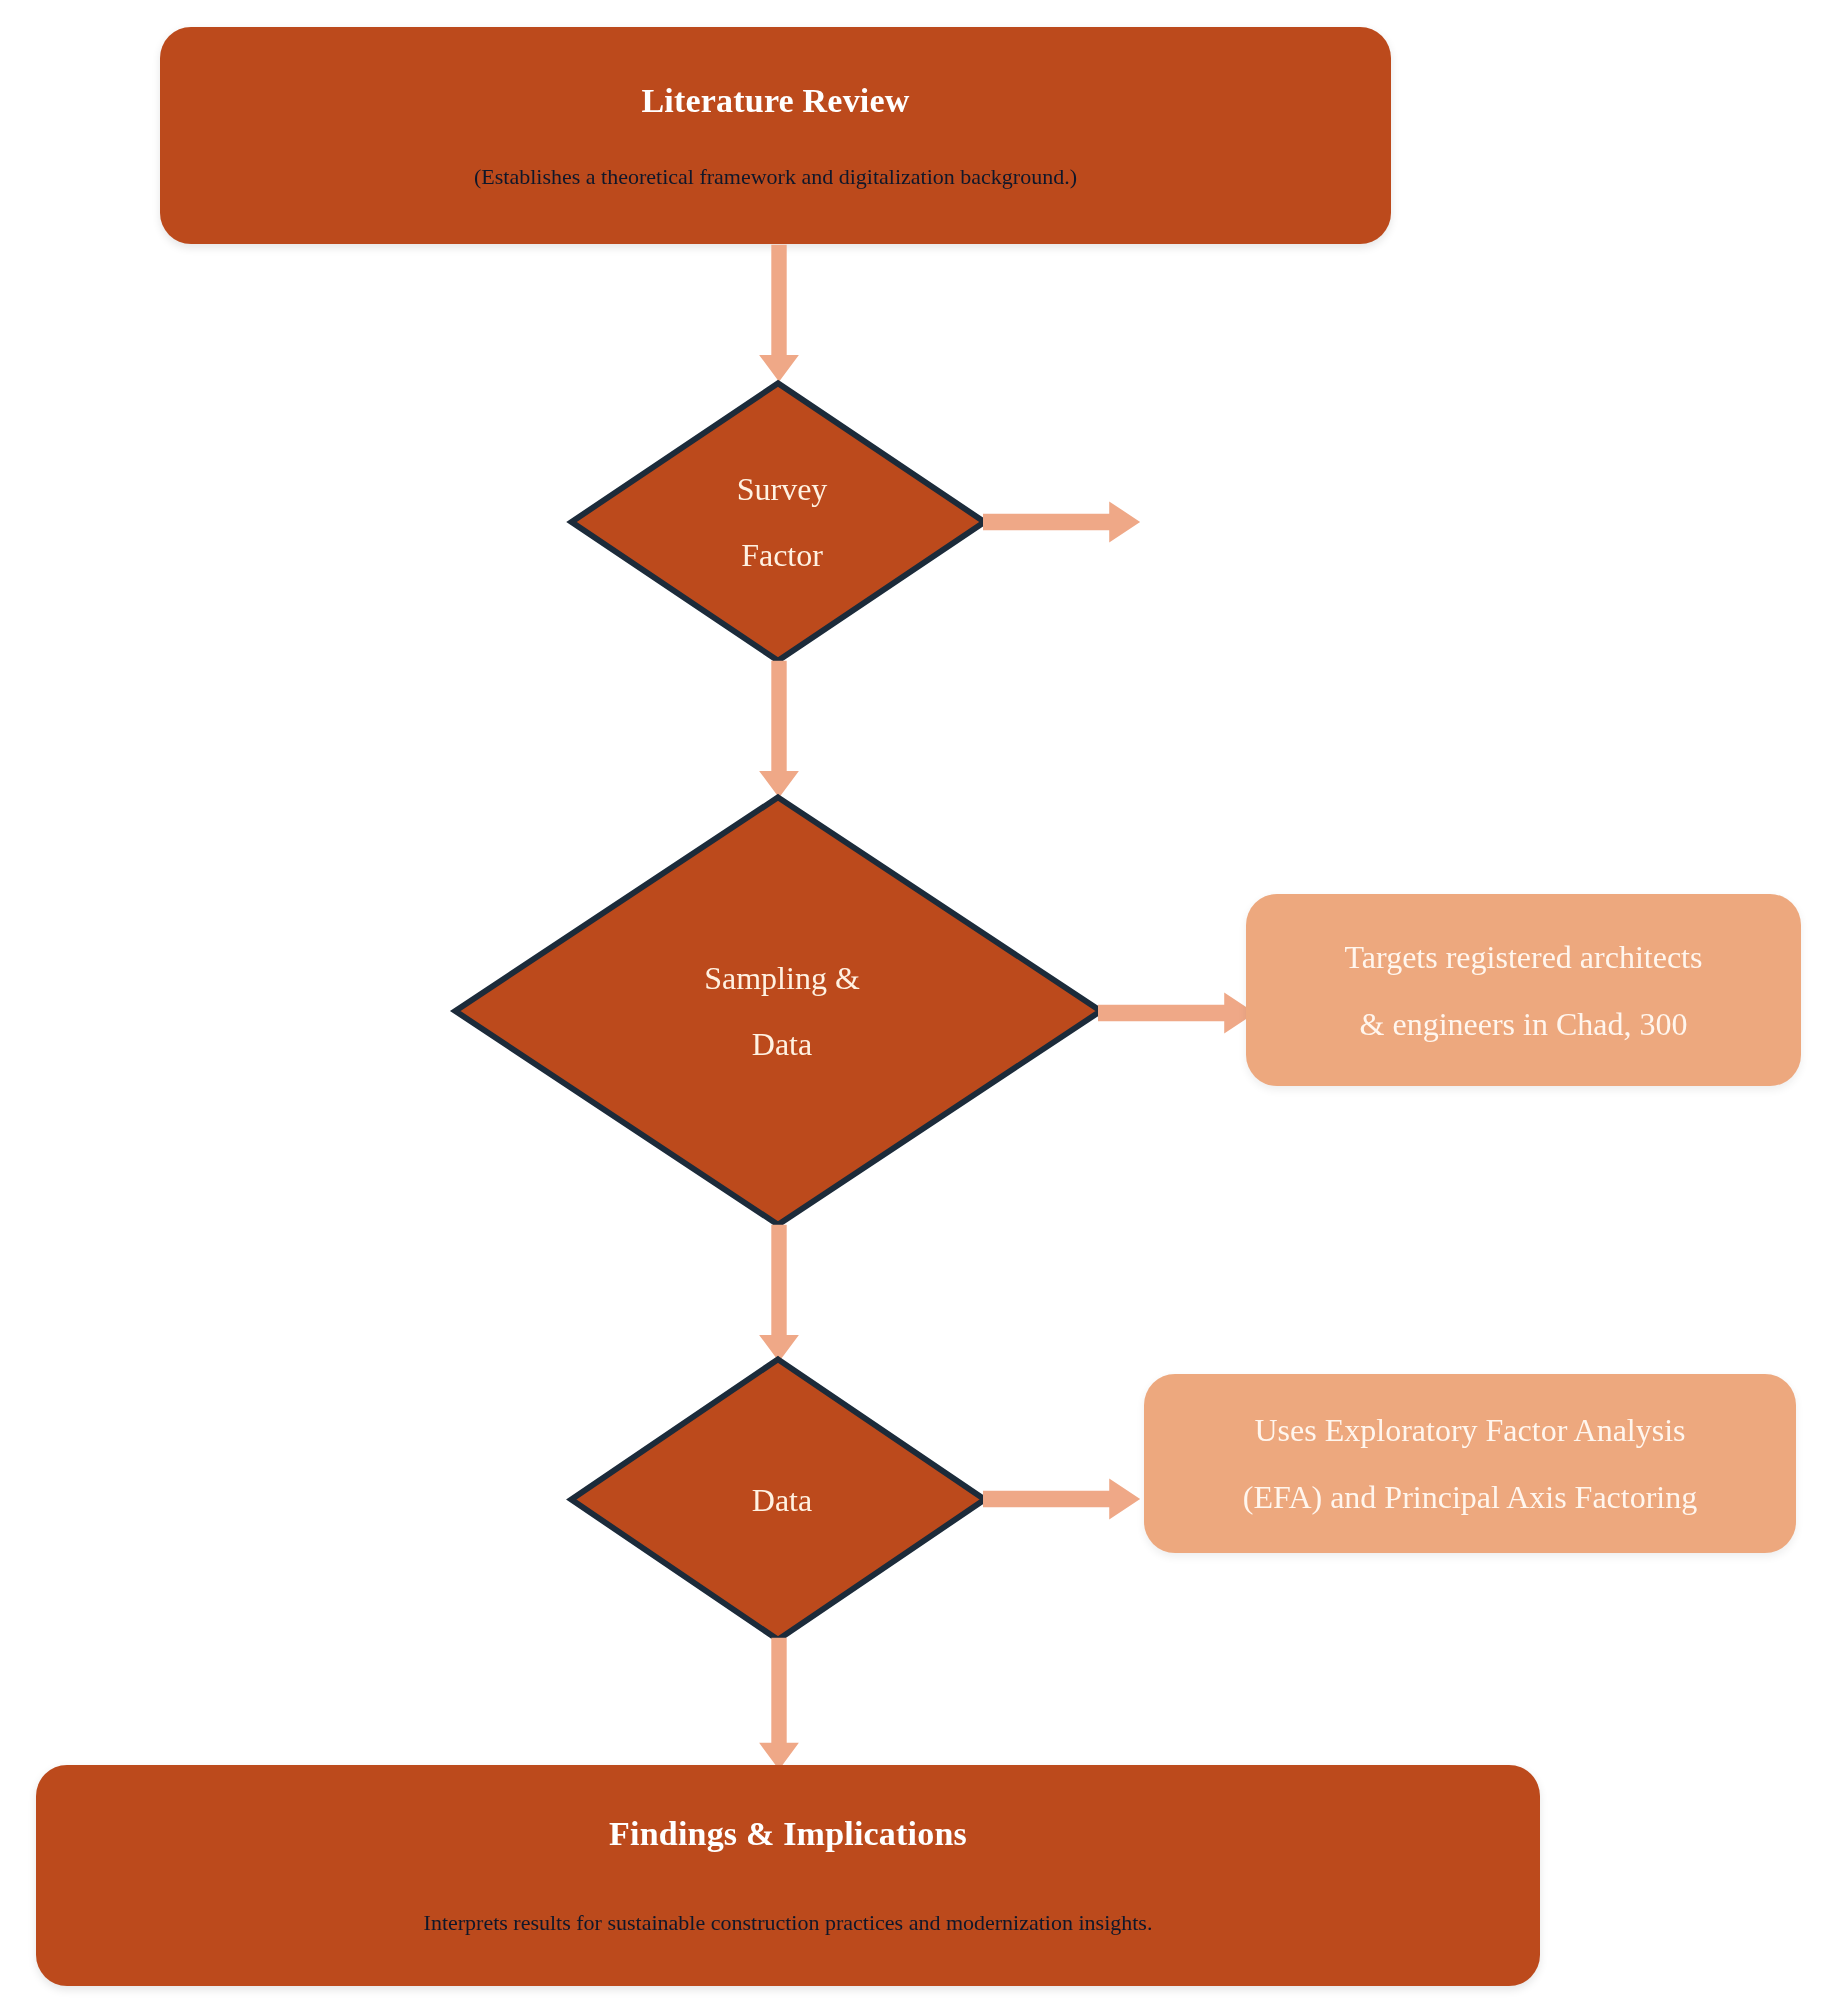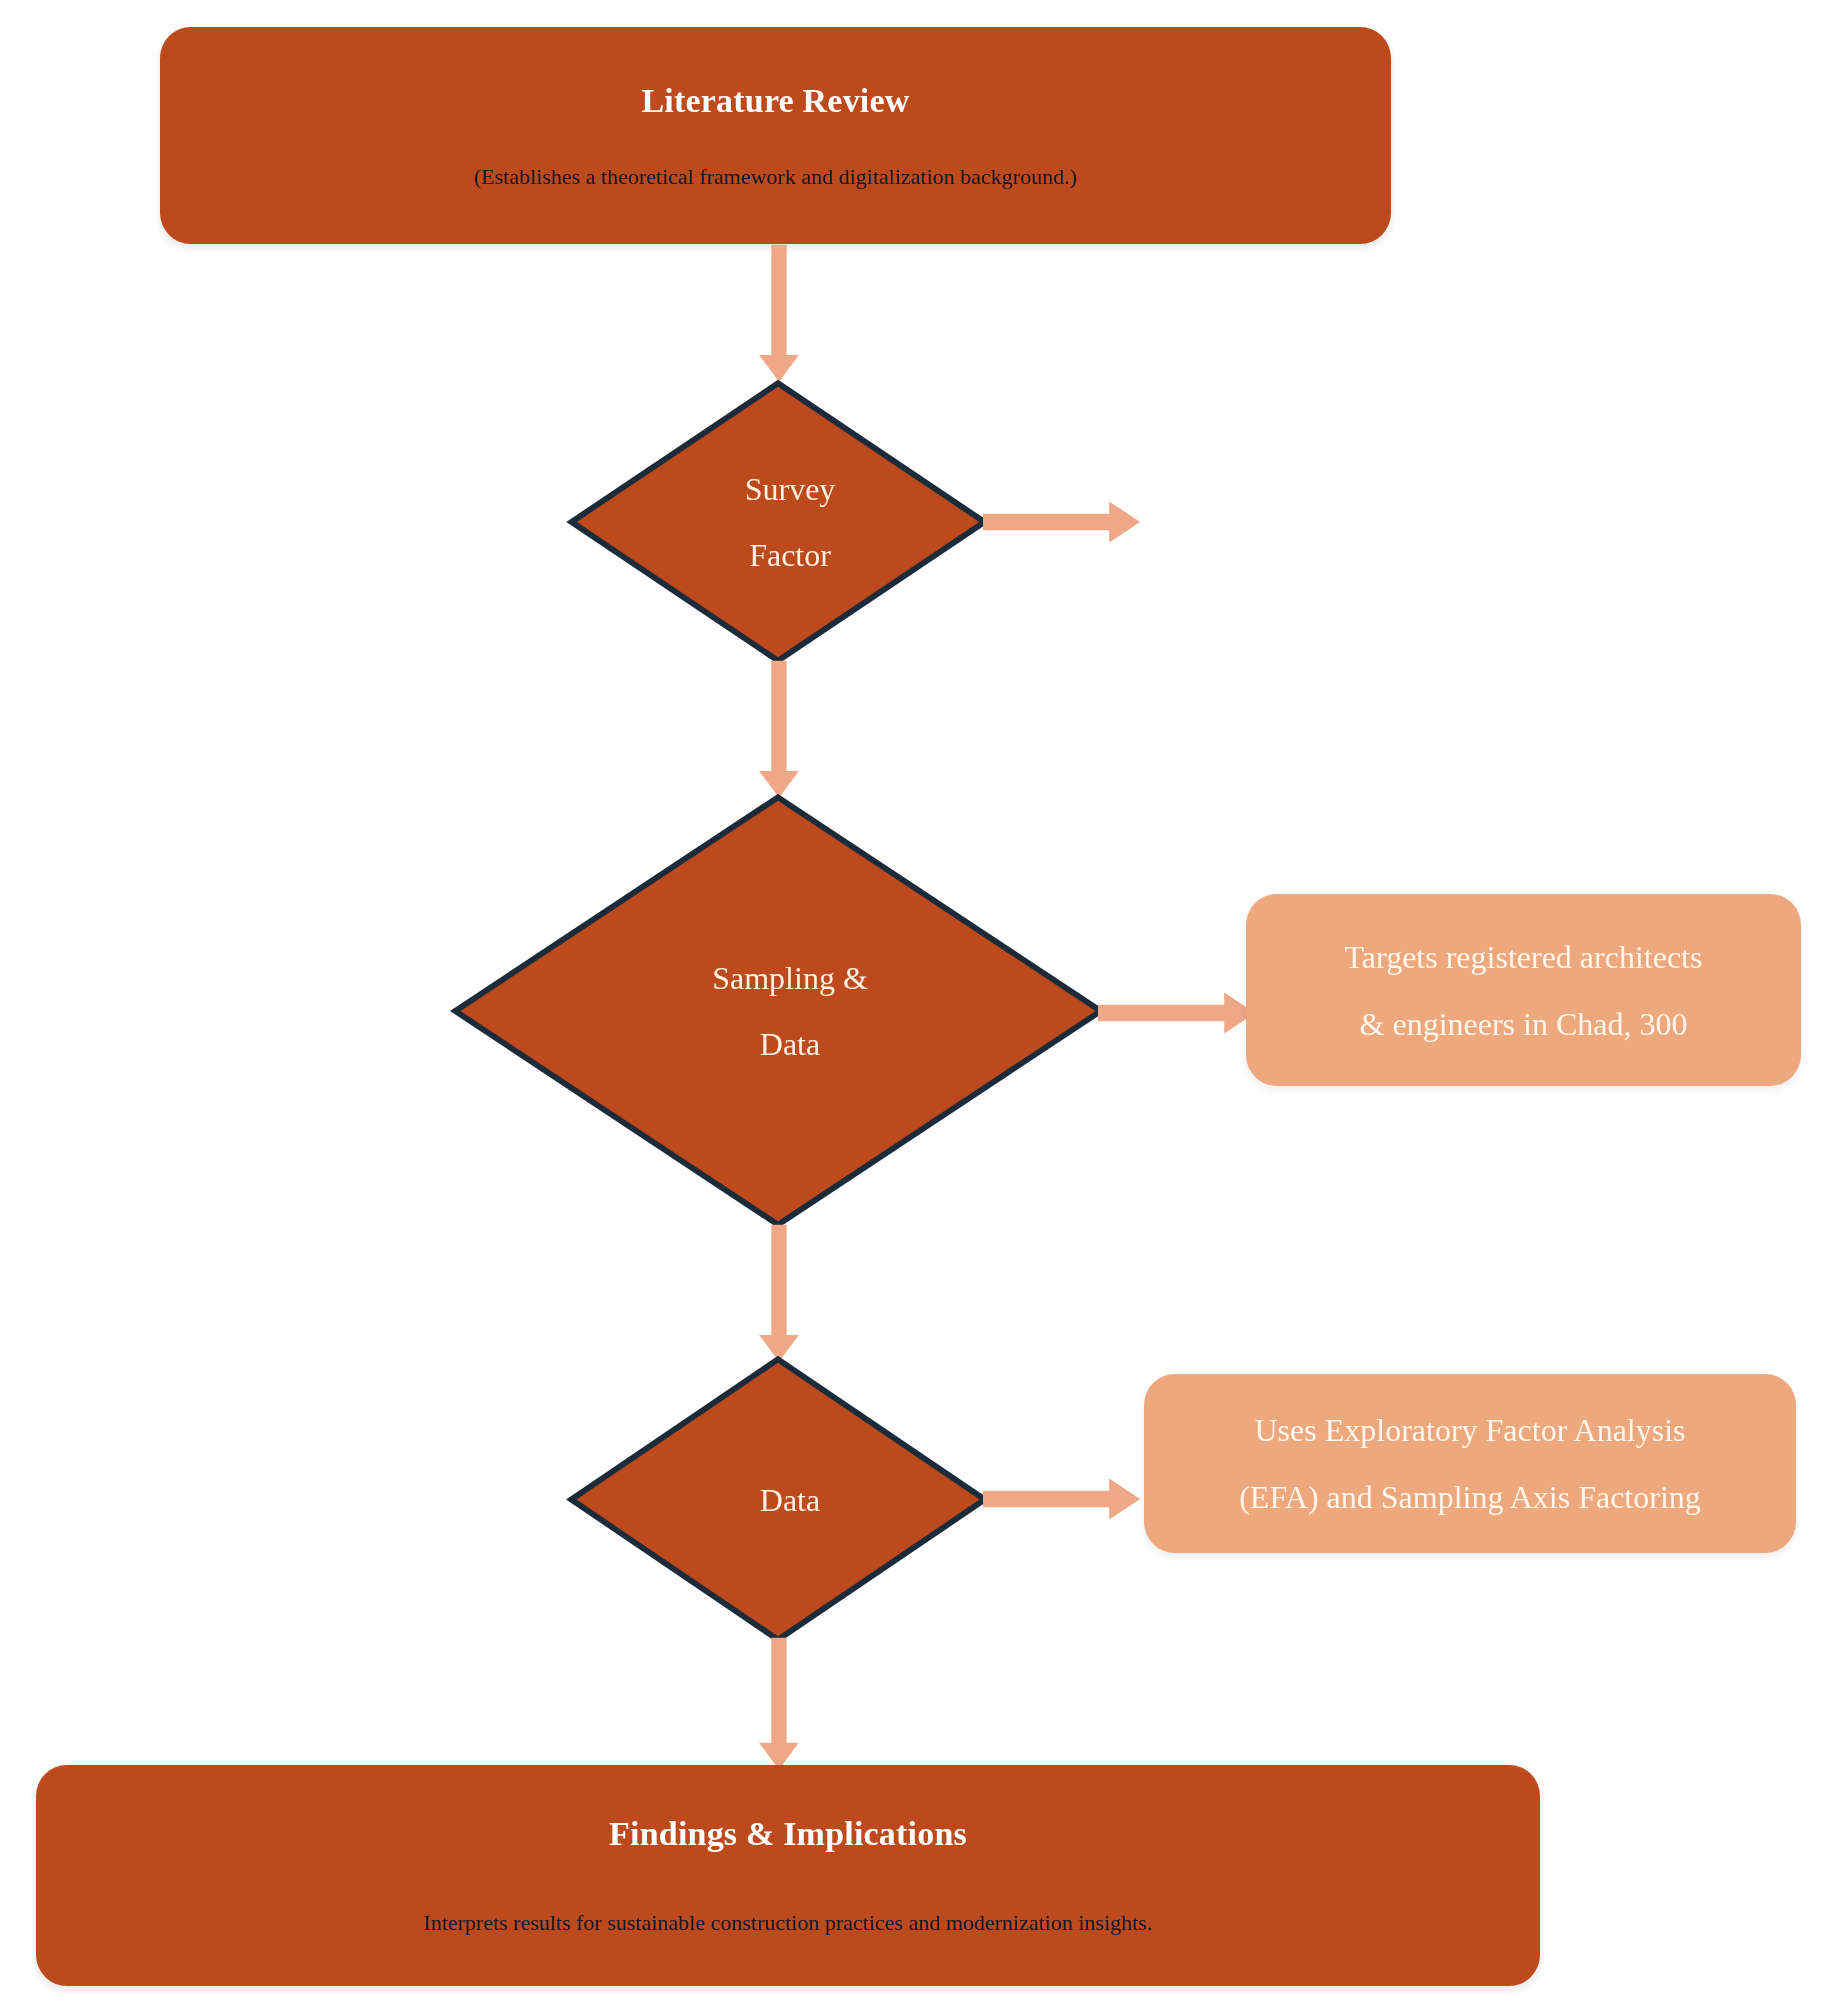--- a/index.html
+++ b/index.html
@@ -75,21 +75,21 @@
   }
   .diamond-wrap svg {
     position: absolute;
     left: 0;
     top: 0;
     display: block;
     overflow: visible;
   }
   .diamond-label {
     position: absolute;
-    left: 12px;
+    left: 4px;
     top: 0;
     width: 100%;
     height: 100%;
     display: flex;
     flex-direction: column;
     align-items: center;
     justify-content: center;
     text-align: left;
     pointer-events: none;
   }
@@ -184,21 +184,21 @@
   </div>
 
   <div class="arrow" style="left:983px; top:1473px; width:161px; height:52px;">
     <svg width="161" height="52" viewBox="0 0 250 80">
       <path d="M 0 27 L 196 27 L 196 8 L 244 40 L 196 72 L 196 53 L 0 53 Z" fill="#EFA887"></path>
     </svg>
   </div>
 
   <div class="proc-box light" id="box-data-note" style="left:1144px; top:1374px; width:652px; height:179px;">
     <span class="note-line">Uses Exploratory Factor Analysis</span>
-    <span class="note-line">(EFA) and Sampling Axis Factoring</span>
+    <span class="note-line">(EFA) and Principal Axis Factoring</span>
   </div>
 
   <div class="arrow" style="left:754px; top:1637px; width:50px; height:136px;">
     <svg width="50" height="136" viewBox="0 0 78 210">
       <path d="M 27 0 L 51 0 L 51 164 L 70 164 L 39 206 L 8 164 L 27 164 Z" fill="#EFA887"></path>
     </svg>
   </div>
 
   <div class="proc-box dark" id="box-findings" style="left:36px; top:1765px; width:1504px; height:221px;">
     <div class="box-title">Findings &amp; Implications</div>

